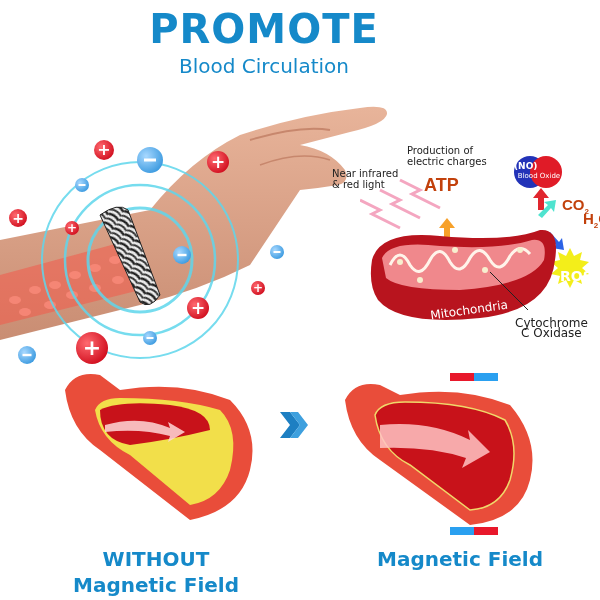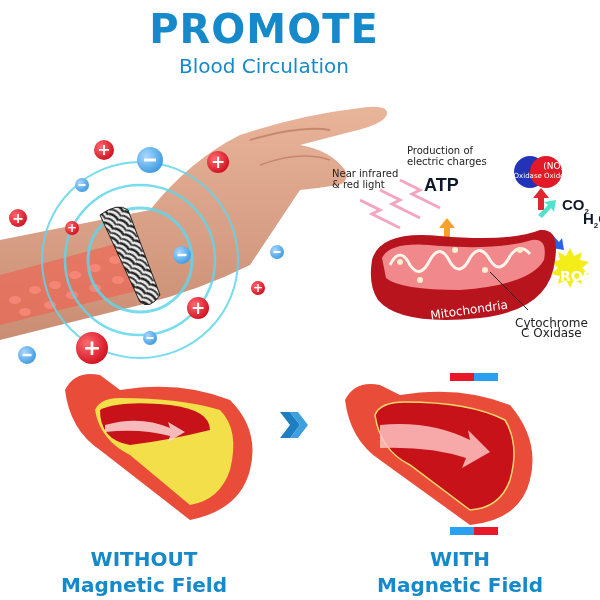--- a/index.html
+++ b/index.html
@@ -3,21 +3,21 @@
 <meta charset="utf-8">
 <style>
   html,body{margin:0;padding:0;background:#fff;}
   body{width:600px;height:600px;position:relative;overflow:hidden;font-family:"DejaVu Sans",sans-serif;}
   .abs{position:absolute;}
   .title{left:0;width:528px;text-align:center;color:#1589c9;}
   #t1{top:6px;font-size:40px;font-weight:bold;letter-spacing:1px;font-family:"DejaVu Sans",sans-serif;}
   #t2{top:54px;font-size:20px;font-family:"DejaVu Sans",sans-serif;}
   .cap{color:#1589c9;font-weight:bold;text-align:center;font-size:20px;line-height:26px;}
   .ital{font-size:10px;color:#222;line-height:11px;}
-  .chem{font-family:"Liberation Sans",sans-serif;font-weight:bold;color:#0f172a;}
+  .chem{font-family:"Liberation Sans",sans-serif;font-weight:bold;color:#c2410c;}
   .mag{width:48px;height:8px;display:flex;}
   .mag span{flex:1;}
   .label-white{color:#fff;}
 </style>
 </head>
 <body>
 
 <div id="t1" class="abs title">PROMOTE</div>
 <div id="t2" class="abs title">Blood Circulation</div>
 
@@ -158,22 +158,22 @@
       <circle cx="40" cy="112" r="3"></circle>
       <circle cx="95" cy="100" r="3"></circle>
       <circle cx="125" cy="120" r="3"></circle>
       <circle cx="60" cy="130" r="3"></circle>
       <circle cx="160" cy="100" r="3"></circle>
     </g>
   <line x1="130" y1="122" x2="168" y2="160" stroke="#222" stroke-width="1"></line>
 </svg>
 
 <div class="abs chem" style="left:424px;top:175px;font-size:18px">ATP</div>
-<div class="abs label-white" style="left:514px;top:161px;font-size:9px;font-weight:normal;width:50px;text-align:right">(NO)</div>
-<div class="abs label-white" style="left:509px;top:172px;font-size:7px;width:60px;text-align:center">Oxidase Oxide</div>
+<div class="abs label-white" style="left:514px;top:161px;font-size:9px;font-weight:bold;width:50px;text-align:left">(NO)</div>
+<div class="abs label-white" style="left:509px;top:172px;font-size:7px;width:60px;text-align:center">Blood Oxide</div>
 <div class="abs chem" style="left:562px;top:196px;font-size:15px"><span>CO</span><sub style="font-size:8px">2</sub></div>
 <div class="abs chem" style="left:583px;top:210px;font-size:15px"><span>H</span><sub style="font-size:8px">2</sub><span>O</span></div>
 <div class="abs label-white" style="left:560px;top:268px;font-size:14px;font-weight:bold">ROS</div>
 <div class="abs label-white" style="left:430px;top:303px;font-size:12px;transform:rotate(-8deg)">Mitochondria</div>
 <div class="abs" style="left:515px;top:318px;font-size:12px;color:#222;text-align:center;white-space:pre;line-height:10px">Cytochrome
 C Oxidase</div>
 
 <svg class="abs" style="left:60px;top:370px" width="200" height="160" viewBox="0 0 200 160">
   <path d="M5 20 Q15 0 40 5 L60 20 Q120 10 170 30 Q200 60 190 100 Q180 140 130 150 L40 80 Q10 60 5 20 Z" fill="#e94d3a"></path>
   <path d="M35 40 Q40 28 60 28 Q120 28 160 40 Q180 60 170 100 Q160 130 130 135 L70 85 Q40 70 35 40 Z" fill="#f2df4a"></path>
@@ -194,20 +194,19 @@
   <span style="background:#2aa0f0"></span>
     <span style="background:#e8182b"></span>
 </div>
 
 <svg class="abs" style="left:340px;top:380px" width="200" height="150" viewBox="0 0 200 150">
   <path d="M5 20 Q15 0 40 5 L60 15 Q120 5 170 25 Q200 60 190 100 Q180 140 130 145 L40 80 Q10 60 5 20 Z" fill="#e94d3a"></path>
   <path d="M35 35 Q40 22 65 22 Q130 22 165 40 Q180 65 170 100 Q160 128 130 130 L70 85 Q40 70 35 35 Z" fill="#c8121a" stroke="#f0d86a" stroke-width="1.5"></path>
   <path d="M40 45 Q90 40 130 60 L128 50 L150 72 L122 88 L126 78 Q90 66 40 68 Z" fill="#ffc4c4" opacity="0.85"></path>
 </svg>
 
-<div class="abs cap" style="left:44px;top:546px;width:200px">
+<div class="abs cap" style="left:56px;top:546px;width:200px">
   <div>WITHOUT</div>
   <div>Magnetic Field</div>
 </div>
 <div class="abs cap" style="left:360px;top:546px;width:200px">
-  <div>WITH</div>
   <div>Magnetic Field</div>
 </div>
 
 </body></html>

